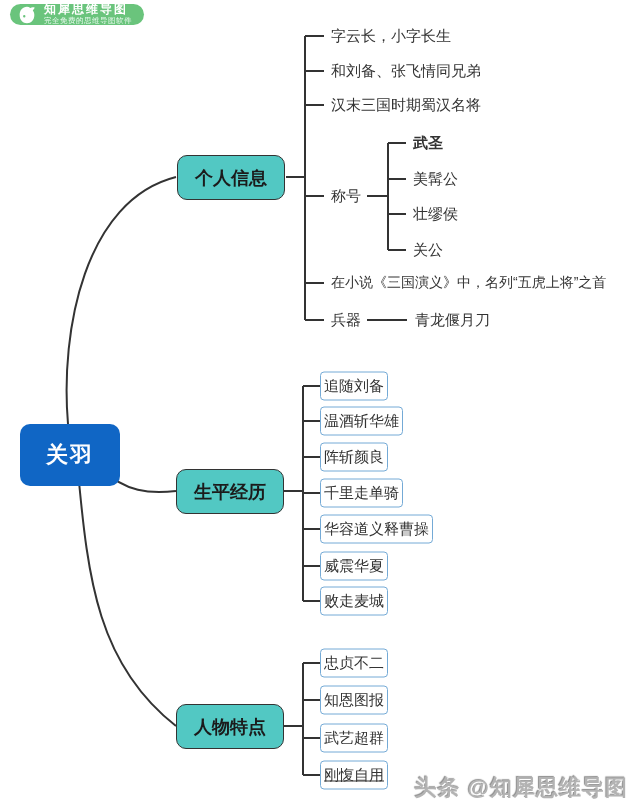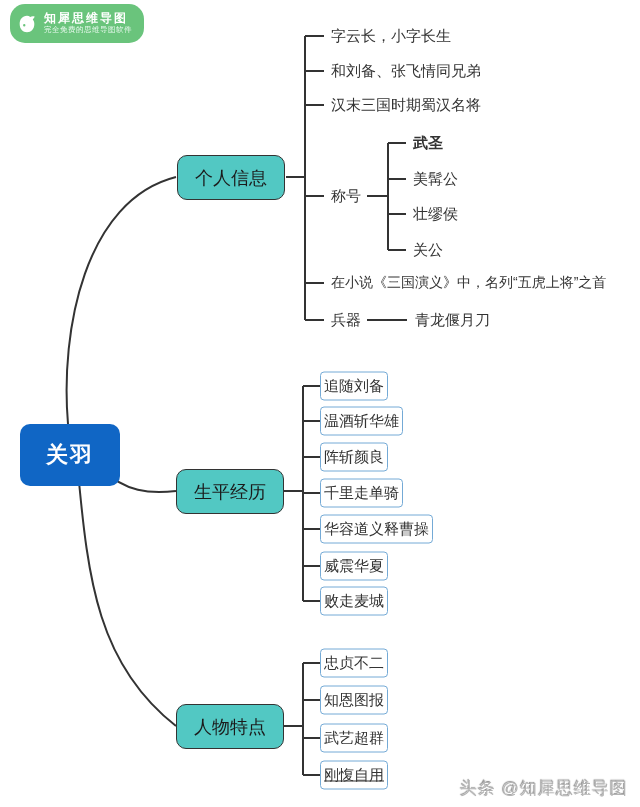--- a/index.html
+++ b/index.html
@@ -18,21 +18,21 @@
     background:#1066c5; border-radius:10px; color:#ffffff;
     display:flex; align-items:center; justify-content:center;
     font-size:22px; font-weight:700; letter-spacing:2px;
   }
 
   
   .branch-node {
     position:absolute; width:108px; height:45px;
     background:#52c8c3; border:1.5px solid #333333; border-radius:10px;
     color:#1b1b1b; display:flex; align-items:center; justify-content:center;
-    font-size:18px; font-weight:400;
+    font-size:18px; font-weight:700;
   }
   .branch-1 { left:177px; top:155px; }
   .branch-2 { left:176px; top:469px; }
   .branch-3 { left:176px; top:704px; }
 
   
   .txt-item {
     position:absolute; transform:translateY(-50%);
     font-size:15px; color:#333333; white-space:nowrap;
   }
@@ -41,33 +41,33 @@
   
   .box-item {
     position:absolute; transform:translateY(-50%);
     left:320px; background:#ffffff;
     border:1.5px solid #74aad6; border-radius:4px;
     padding:4px 3px; font-size:15px; color:#333333; white-space:nowrap;
   }
 
   
   .logo {
-    position:absolute; left:10px; top:4px; height:39px;
+    position:absolute; left:10px; top:4px; height:21px;
     background:#6ac47c; border-radius:15px;
     display:flex; align-items:center; padding:3px 12px 3px 6px;
   }
   .logo-icon { width:22px; height:22px; position:relative; margin-right:6px; }
   .logo-text { display:flex; flex-direction:column; line-height:1.1; }
   .logo-title { color:#ffffff; font-size:12px; font-weight:700; letter-spacing:2px; }
   .logo-subtitle { color:#eafaf0; font-size:7.5px; letter-spacing:0.5px; margin-top:1px; }
 
   
   .watermark {
     position:absolute; right:12px; top:788px; transform:translateY(-50%);
-    font-size:17px; font-weight:400; color:#b3b3b3; white-space:nowrap;
+    font-size:22px; font-weight:700; color:#b3b3b3; white-space:nowrap;
     text-shadow:1px 1px 0 #ffffff, -1px -1px 1px #8d8d8d;
     letter-spacing:1px;
     text-align:center;
   }
 </style>
 </head>
 <body>
 
 <div class="canvas">
 

